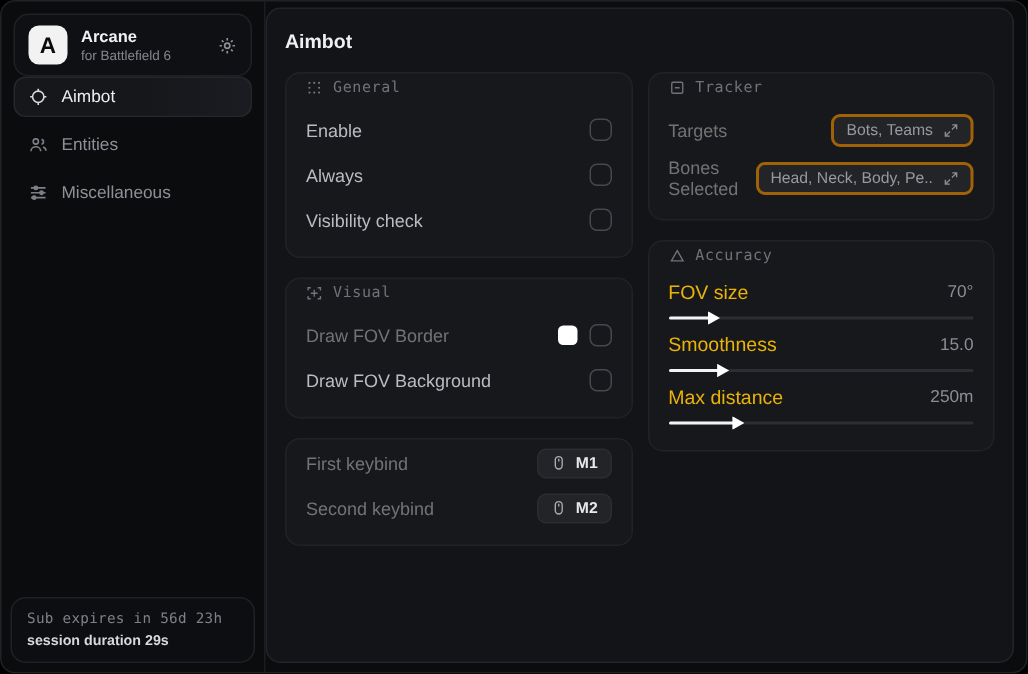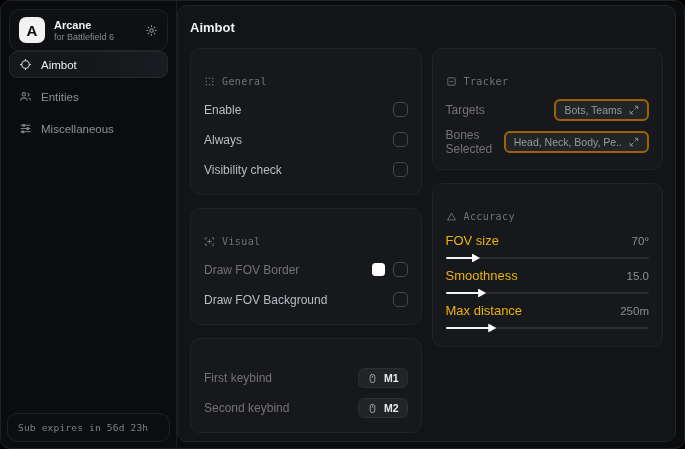--- a/index.html
+++ b/index.html
@@ -34,34 +34,34 @@
   .sub-line2{ font-size:9.5px; font-weight:700; color:#d7d9dc; margin-top:4px; }
 
   
   .main-wrap{ flex:1; padding:4px 8px 6px 0; }
   .main{ width:100%; height:100%; background:#131418; border:1px solid #232428; border-radius:10px; padding:11px 12px; overflow:hidden; }
   .page-title{ font-size:13px; font-weight:700; color:#eef0f2; margin:3px 0 13px 0; }
 
   .columns{ display:flex; gap:10px; align-items:flex-start; }
   .col{ flex:1; display:flex; flex-direction:column; gap:13px; }
 
-  .card{ background:#17181c; border:1px solid #212226; border-radius:10px; padding:27px 13px 13px 13px; }
+  .card{ background:#17181c; border:1px solid #212226; border-radius:10px; padding:4px 13px 13px 13px; }
   .card-head{ display:flex; align-items:center; gap:7px; color:#6f7379; font-family:"DejaVu Sans Mono", monospace; font-size:10px; letter-spacing:0.4px; margin-bottom:11px; }
   .card-head .hicon{ display:grid; place-items:center; color:#6f7379; }
 
   .row{ display:flex; align-items:center; justify-content:space-between; min-height:23px; }
   .row + .row{ margin-top:7px; }
   .row-label{ font-size:12px; color:#b9bcc2; }
   .row-label.bright{ color:#737373; font-weight:400; }
   .row-right{ display:flex; align-items:center; gap:8px; }
 
   .checkbox{ width:15px; height:15px; border:1.5px solid #45484e; border-radius:5px; background:transparent; cursor:pointer; flex:0 0 auto; }
   .swatch{ width:13px; height:13px; border-radius:3.5px; cursor:pointer; flex:0 0 auto; }
 
-  .key-btn{ display:inline-flex; align-items:flex-end; gap:6px; background:#222428; border:1px solid #2b2d32; border-radius:6px; padding:3px 8px; font-size:10.5px; font-weight:700; color:#e8e9eb; cursor:pointer; }
+  .key-btn{ display:inline-flex; align-items:flex-start; gap:6px; background:#222428; border:1px solid #2b2d32; border-radius:6px; padding:3px 8px; font-size:10.5px; font-weight:700; color:#e8e9eb; cursor:pointer; }
   .key-btn .kicon{ color:#a9acb1; display:grid; place-items:center; }
 
   .dropdown{ display:inline-flex; align-items:center; gap:7px; background:#222428; border:2px solid #a16207; border-radius:6px; padding:3px 8px; font-size:10.5px; color:#96999f; cursor:pointer; max-width:150px; }
   .dropdown .dval{ white-space:nowrap; overflow:hidden; text-overflow:clip; }
   .dropdown .dicon{ color:#8b8e94; display:grid; place-items:center; flex:0 0 auto; }
 
   .slider-group{ margin-top:9px; }
   .slider-group:first-of-type{ margin-top:0; }
   .slider-head{ display:flex; justify-content:space-between; align-items:center; }
   .slider-label{ font-size:13px; font-weight:400; color:#eab308; }
@@ -127,20 +127,21 @@
             <circle cx="7" cy="18" r="2" fill="currentColor"></circle>
           </svg>
         </span>
         <span>Miscellaneous</span>
       </div>
 
     </nav>
 
     <div class="sidebar-footer">
       <div class="sub-line1">Sub expires in 56d 23h</div>
+      <div class="sub-line2">session duration 29s</div>
     </div>
   </aside>
 
   <div class="main-wrap">
     <main class="main">
       <h1 class="page-title">Aimbot</h1>
 
       <div class="columns">
 
         <div class="col">

